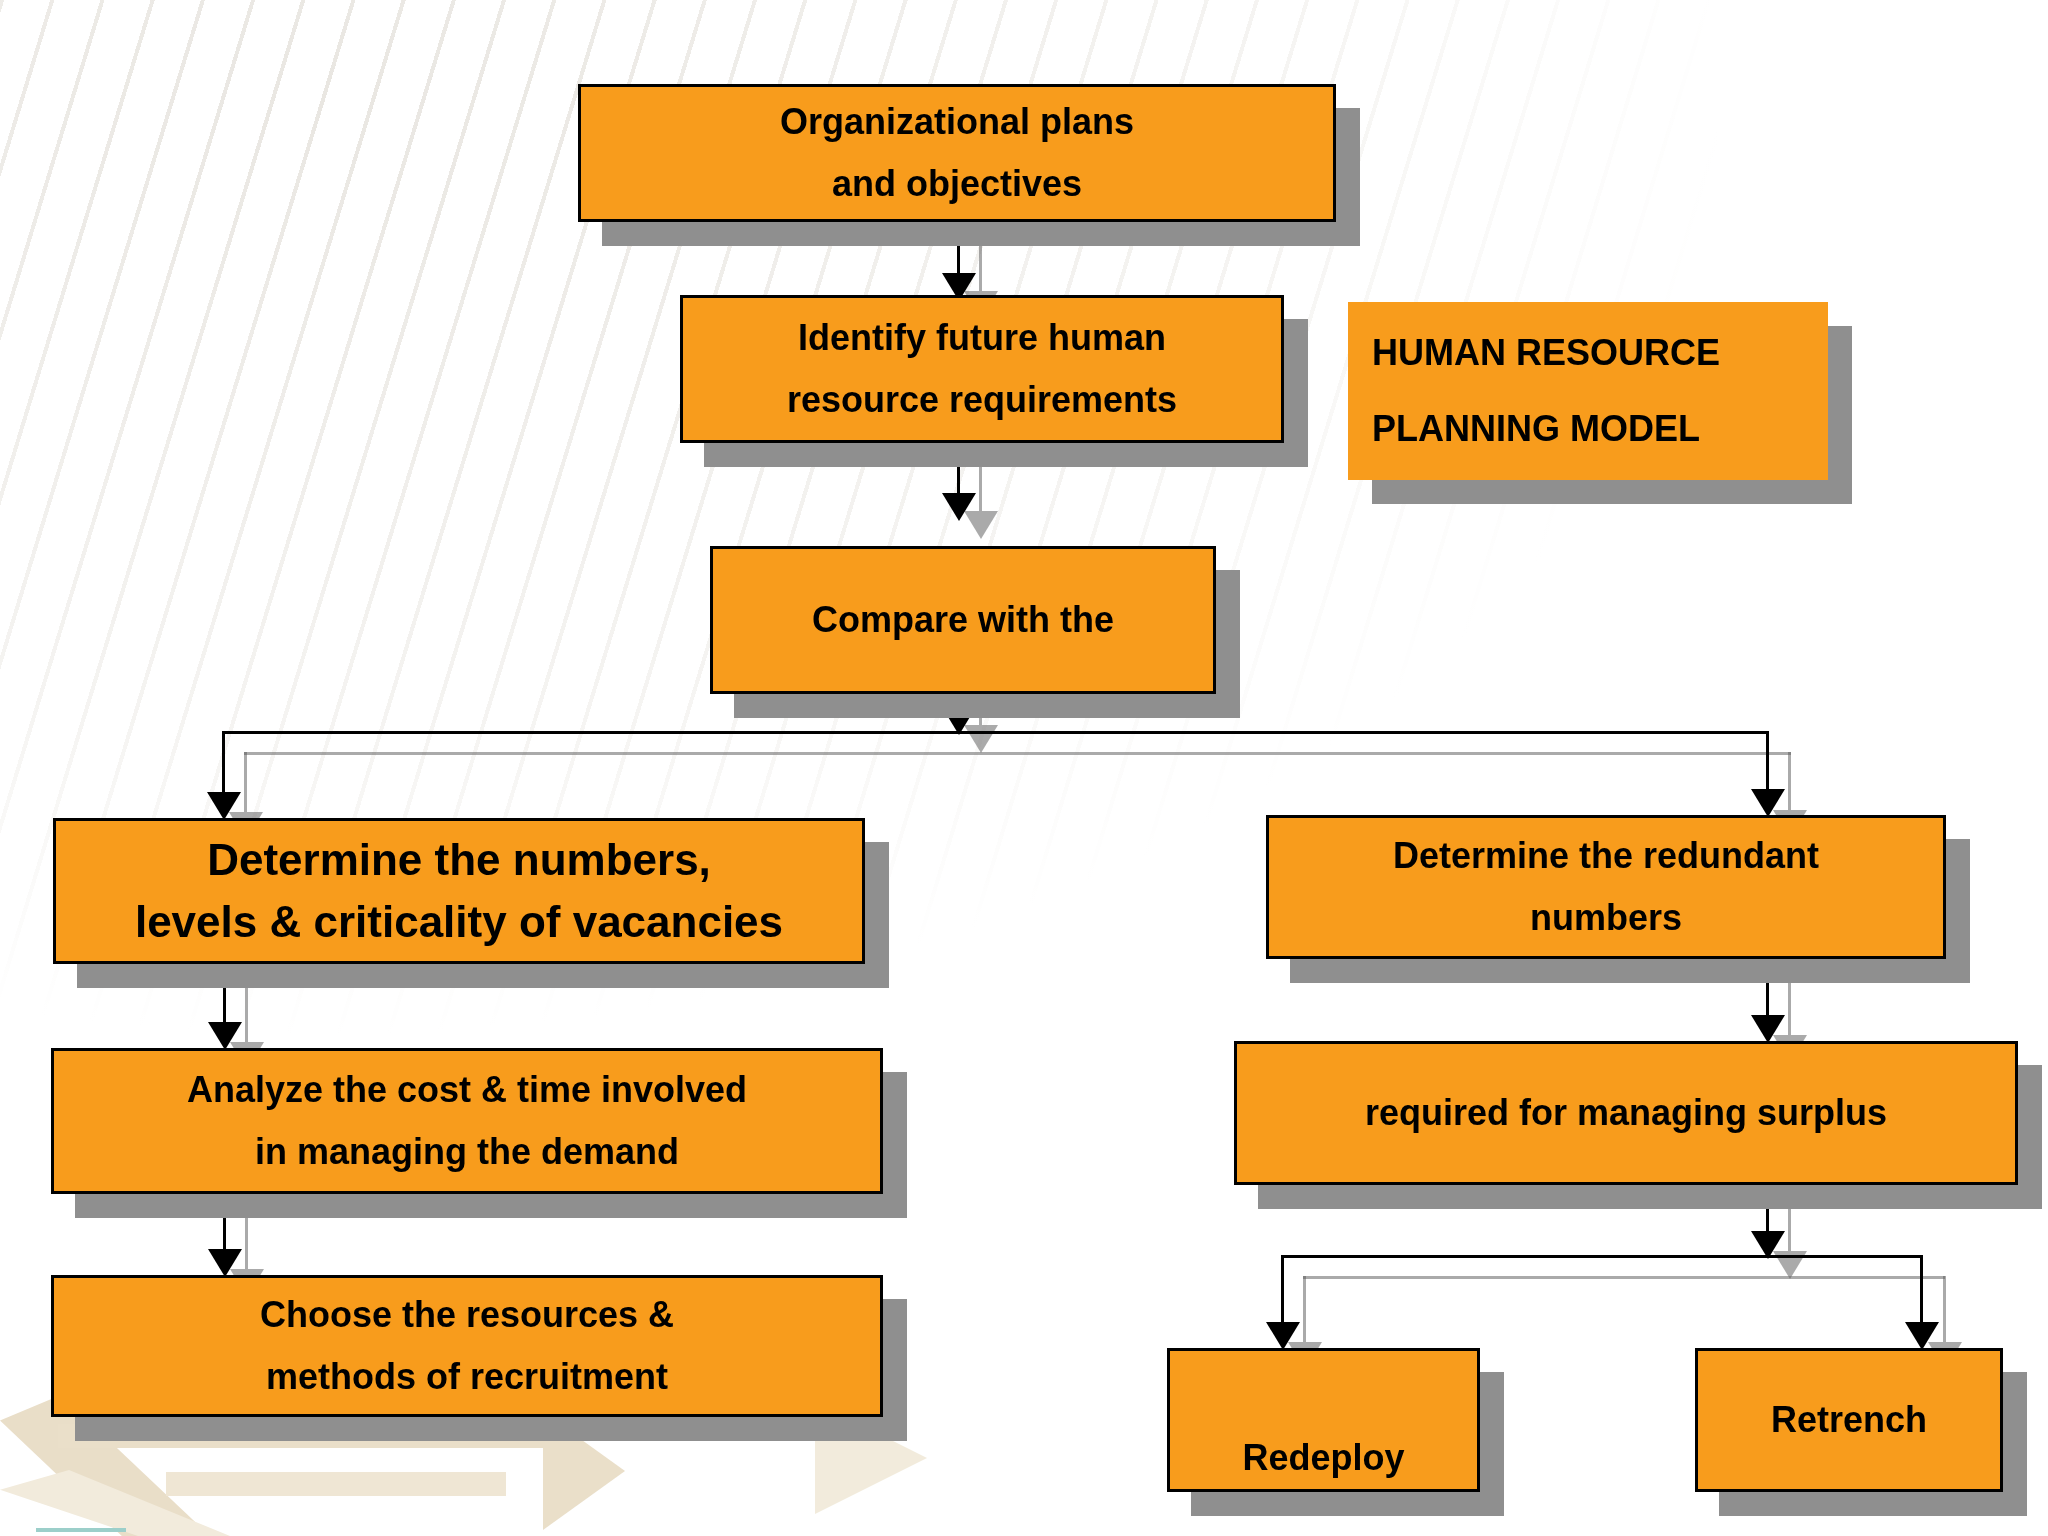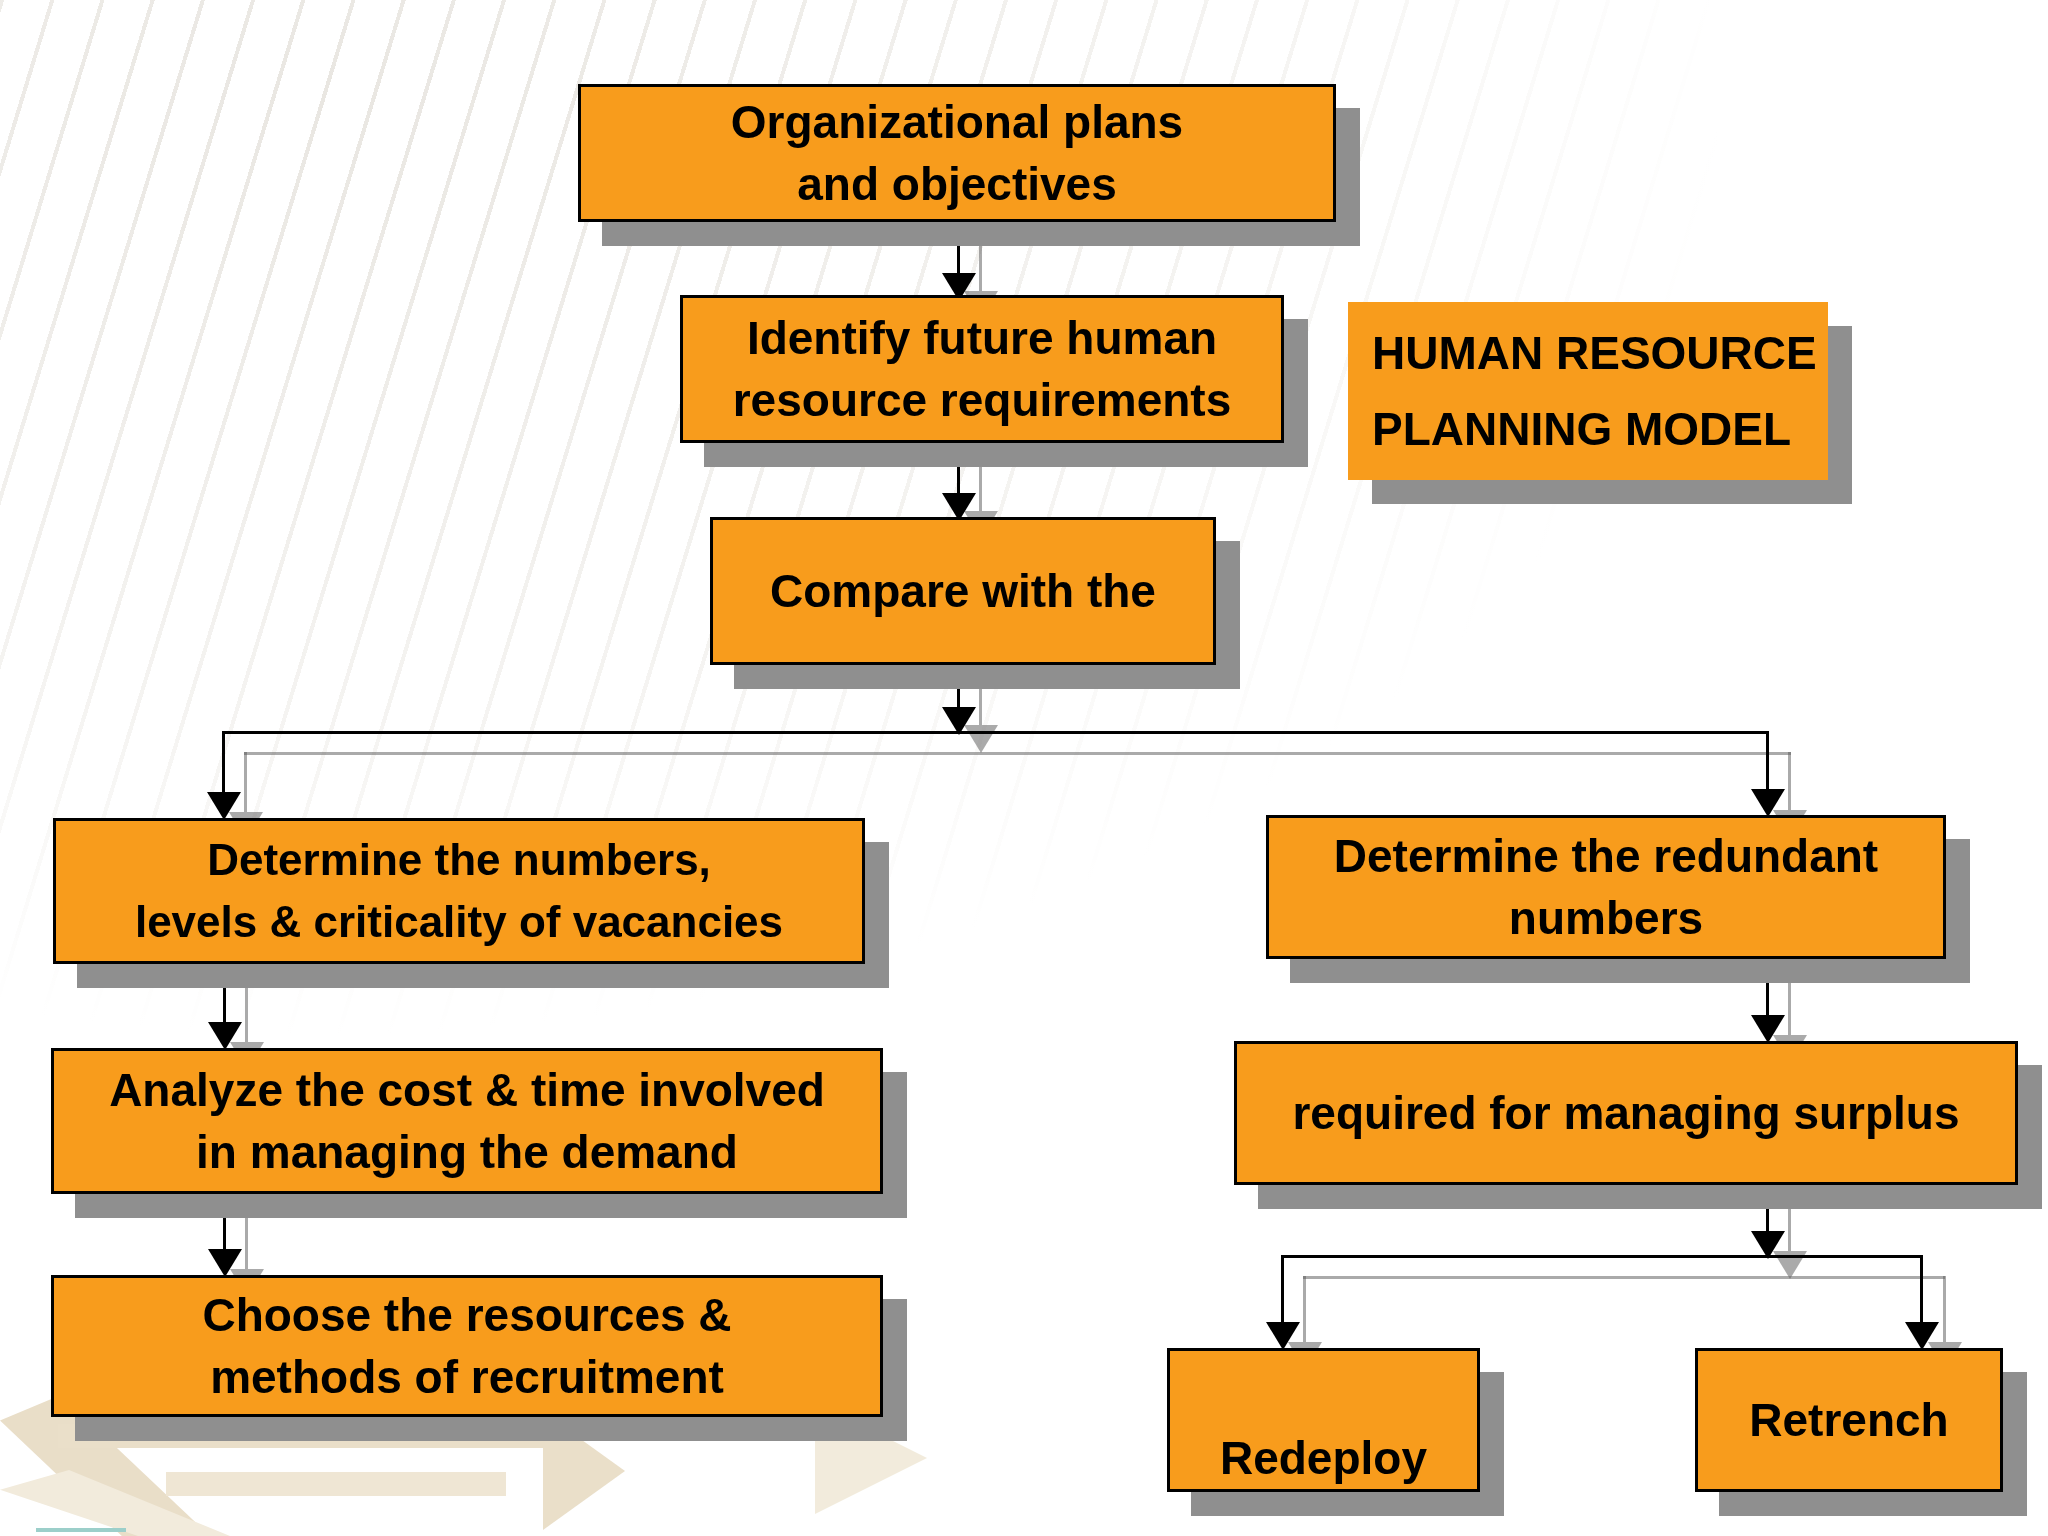--- a/index.html
+++ b/index.html
@@ -27,21 +27,21 @@
   .box {
     position: absolute;
     background: var(--box-fill, #F89C1C);
     border: 3px solid var(--box-border, #000000);
     box-shadow: 24px 24px 0 var(--shadow, #8F8F8F);
     display: flex; flex-direction: column;
     align-items: center; justify-content: center;
     text-align: center;
     color: var(--text, #000000);
     font-weight: 700;
-    font-size: 46px;
+    font-size: 36px;
     line-height: 62px;
     z-index: 3;
   }
   .box span { white-space: nowrap; }
   .title-box {
     border: none;
     align-items: flex-start;
     justify-content: space-evenly;
     text-align: left;
     padding-left: 24px;
@@ -165,21 +165,21 @@
   <div class="box" style="left:680px;top:295px;width:598px;height:142px;">
     <span>Identify future human</span>
     <span>resource requirements</span>
   </div>
 
   <div class="box title-box" style="left:1348px;top:302px;width:456px;height:178px;">
     <span>HUMAN RESOURCE</span>
     <span>PLANNING MODEL</span>
   </div>
 
-  <div class="box" style="left:710px;top:517px;width:500px;height:142px;text-align:right;">
+  <div class="box" style="left:710px;top:546px;width:500px;height:142px;text-align:right;">
     <span>Compare with the</span>
   </div>
 
   <div class="box small-text" style="left:53px;top:818px;width:806px;height:140px;">
     <span>Determine the numbers,</span>
     <span>levels &amp; criticality of vacancies</span>
   </div>
 
   <div class="box" style="left:1266px;top:815px;width:674px;height:138px;">
     <span>Determine the redundant</span>

